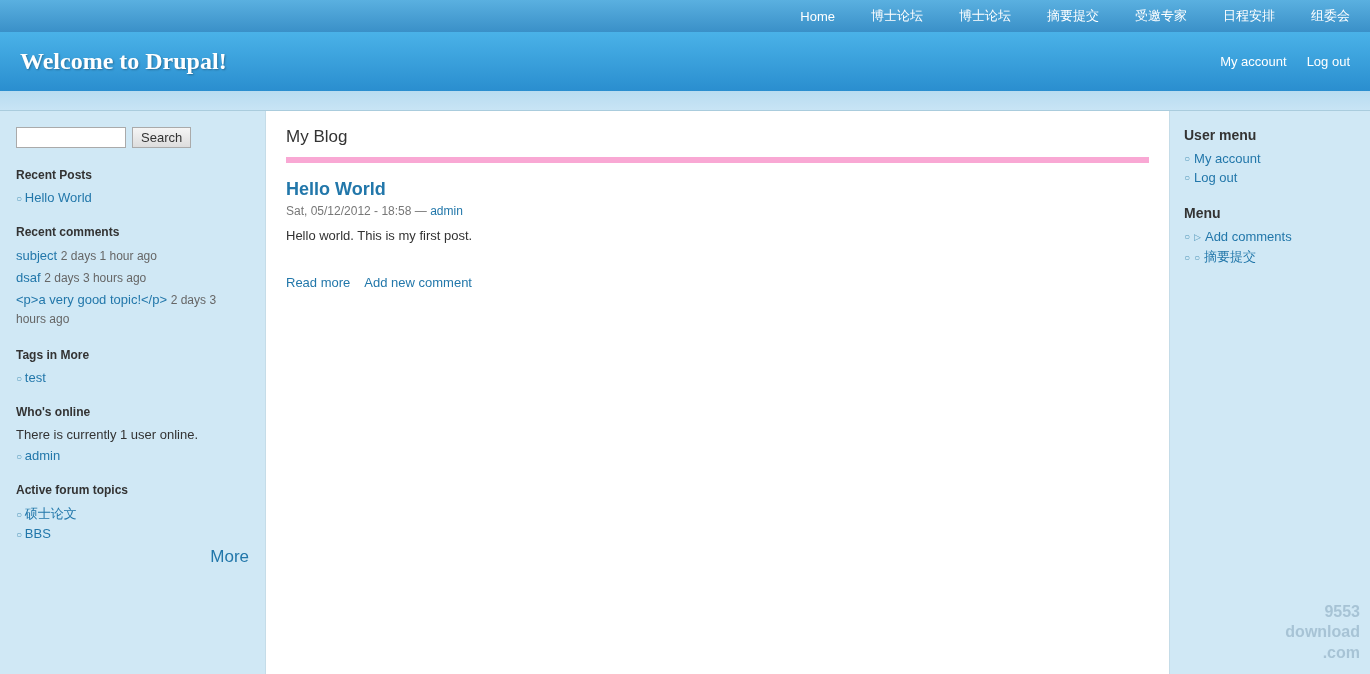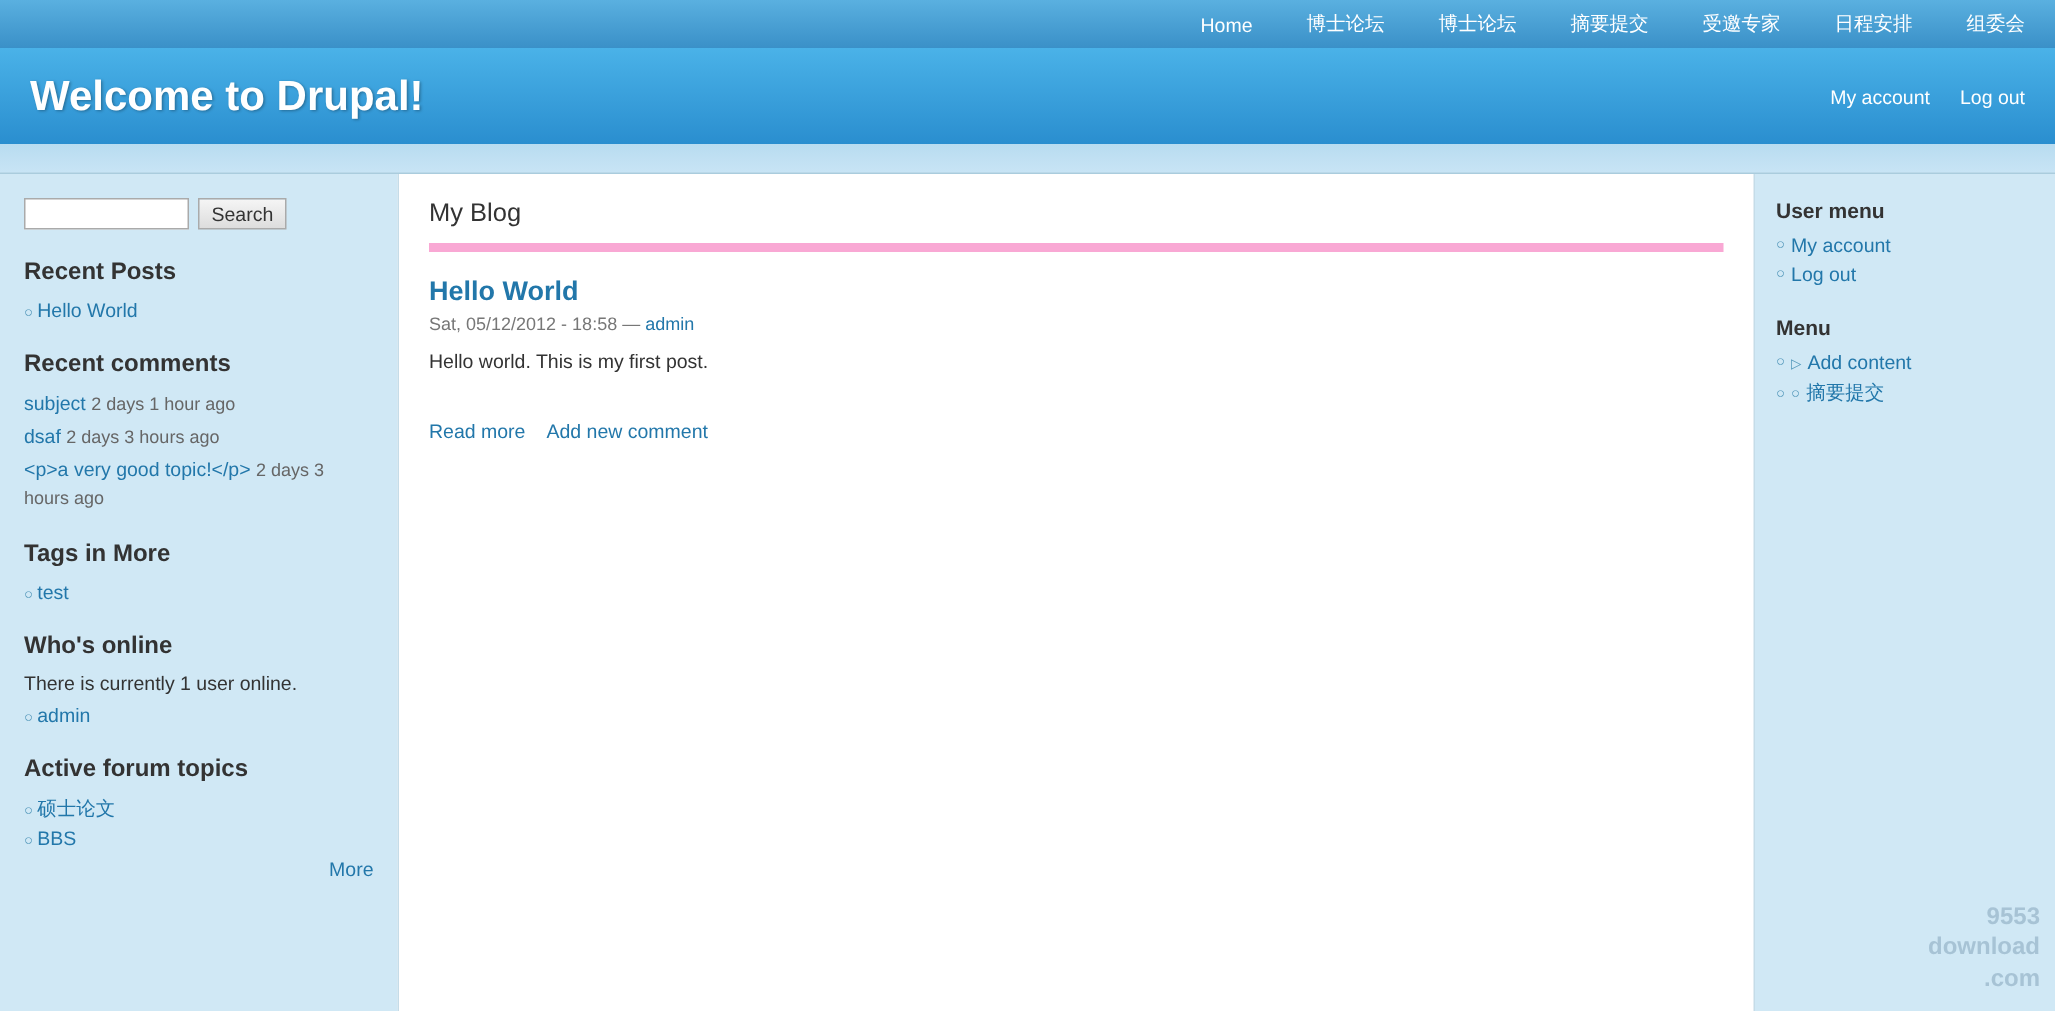--- a/index.html
+++ b/index.html
@@ -24,23 +24,24 @@
     
     #site-header {
       background: linear-gradient(to bottom, #4ab2e8, #2a8ecf);
       padding: 16px 20px 16px 20px;
       display: flex;
       align-items: center;
       justify-content: space-between;
     }
     #site-title {
       color: #fff;
-      font-size: 28px;
+      font-size: 24px;
       font-weight: bold;
       text-shadow: 1px 1px 2px rgba(0,0,0,0.3);
+      font-family: Liberation Serif, serif;
     }
     #header-links {
       display: flex;
       gap: 20px;
     }
     #header-links a {
       color: #fff;
       text-decoration: none;
       font-size: 13px;
     }
@@ -62,21 +63,21 @@
     
     #sidebar {
       width: 265px;
       min-width: 265px;
       padding: 16px 16px;
       background: #d0e8f5;
     }
 
     .sidebar-section { margin-bottom: 20px; }
     .sidebar-section h3 {
-      font-size: 16px;
+      font-size: 12px;
       font-weight: bold;
       color: #333;
       margin-bottom: 8px;
     }
     .sidebar-section ul {
       list-style: none;
       padding: 0;
     }
     .sidebar-section ul li {
       margin-bottom: 3px;
@@ -316,21 +317,21 @@
       <h3>Active forum topics</h3>
       <ul>
         <li>
           <a href="#">硕士论文</a>
         </li>
         <li>
           <a href="#">BBS</a>
         </li>
       </ul>
       <div style="text-align:right;margin-top:6px;">
-        <a href="#" style="color:#2277aa;font-size:13px;text-decoration:none;">More</a>
+        <a href="#" style="color:#2277aa;font-size:17px;text-decoration:none;">More</a>
       </div>
     </div>
 
   </aside>
 
   <main id="content-area">
     <div id="content-inner">
 
       <div id="page-title-bar">
         <h2>My Blog</h2>
@@ -367,21 +368,21 @@
           <a href="#">Log out</a>
         </li>
       </ul>
     </div>
 
     <div class="right-section">
       <h3>Menu</h3>
       <ul style="list-style:none;padding:0;">
         <li style="display:flex;align-items:center;gap:4px;margin-bottom:4px;">
           <span style="color:#5599bb;font-size:9px;">▷</span>
-          <a href="#" style="color:#2277aa;text-decoration:none;font-size:13px;">Add content</a>
+          <a href="#" style="color:#2277aa;text-decoration:none;font-size:13px;">Add comments</a>
         </li>
         <li style="display:flex;align-items:center;gap:4px;margin-bottom:4px;">
           <span style="color:#5599bb;font-size:10px;">○</span>
           <a href="#" style="color:#2277aa;text-decoration:none;font-size:13px;">摘要提交</a>
         </li>
       </ul>
     </div>
 
   </aside>
 

